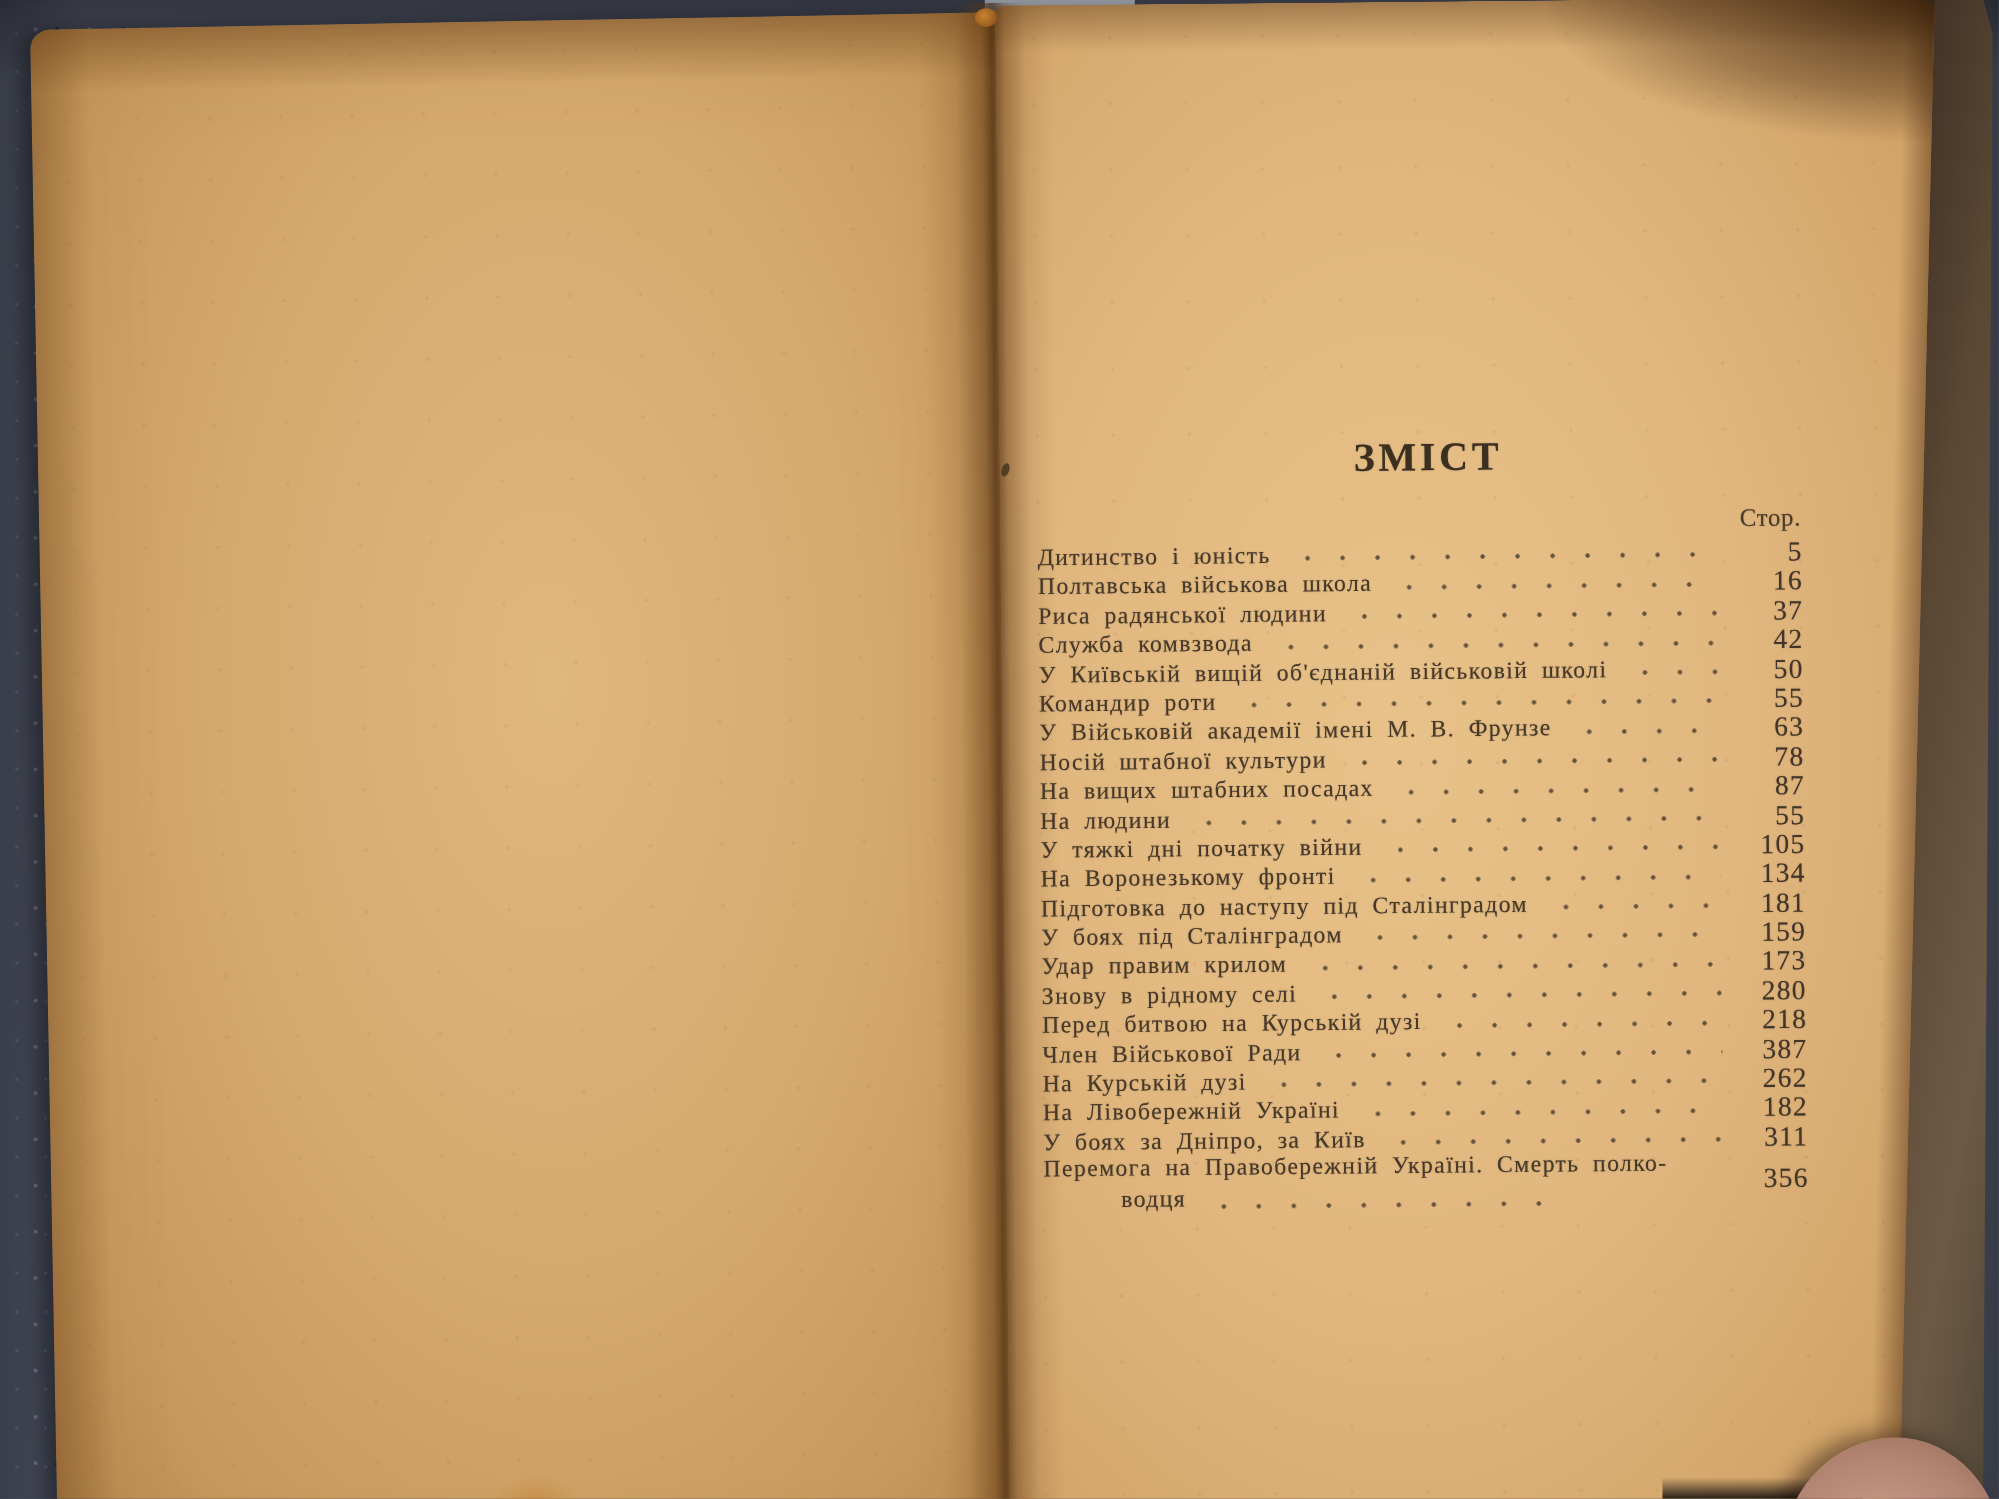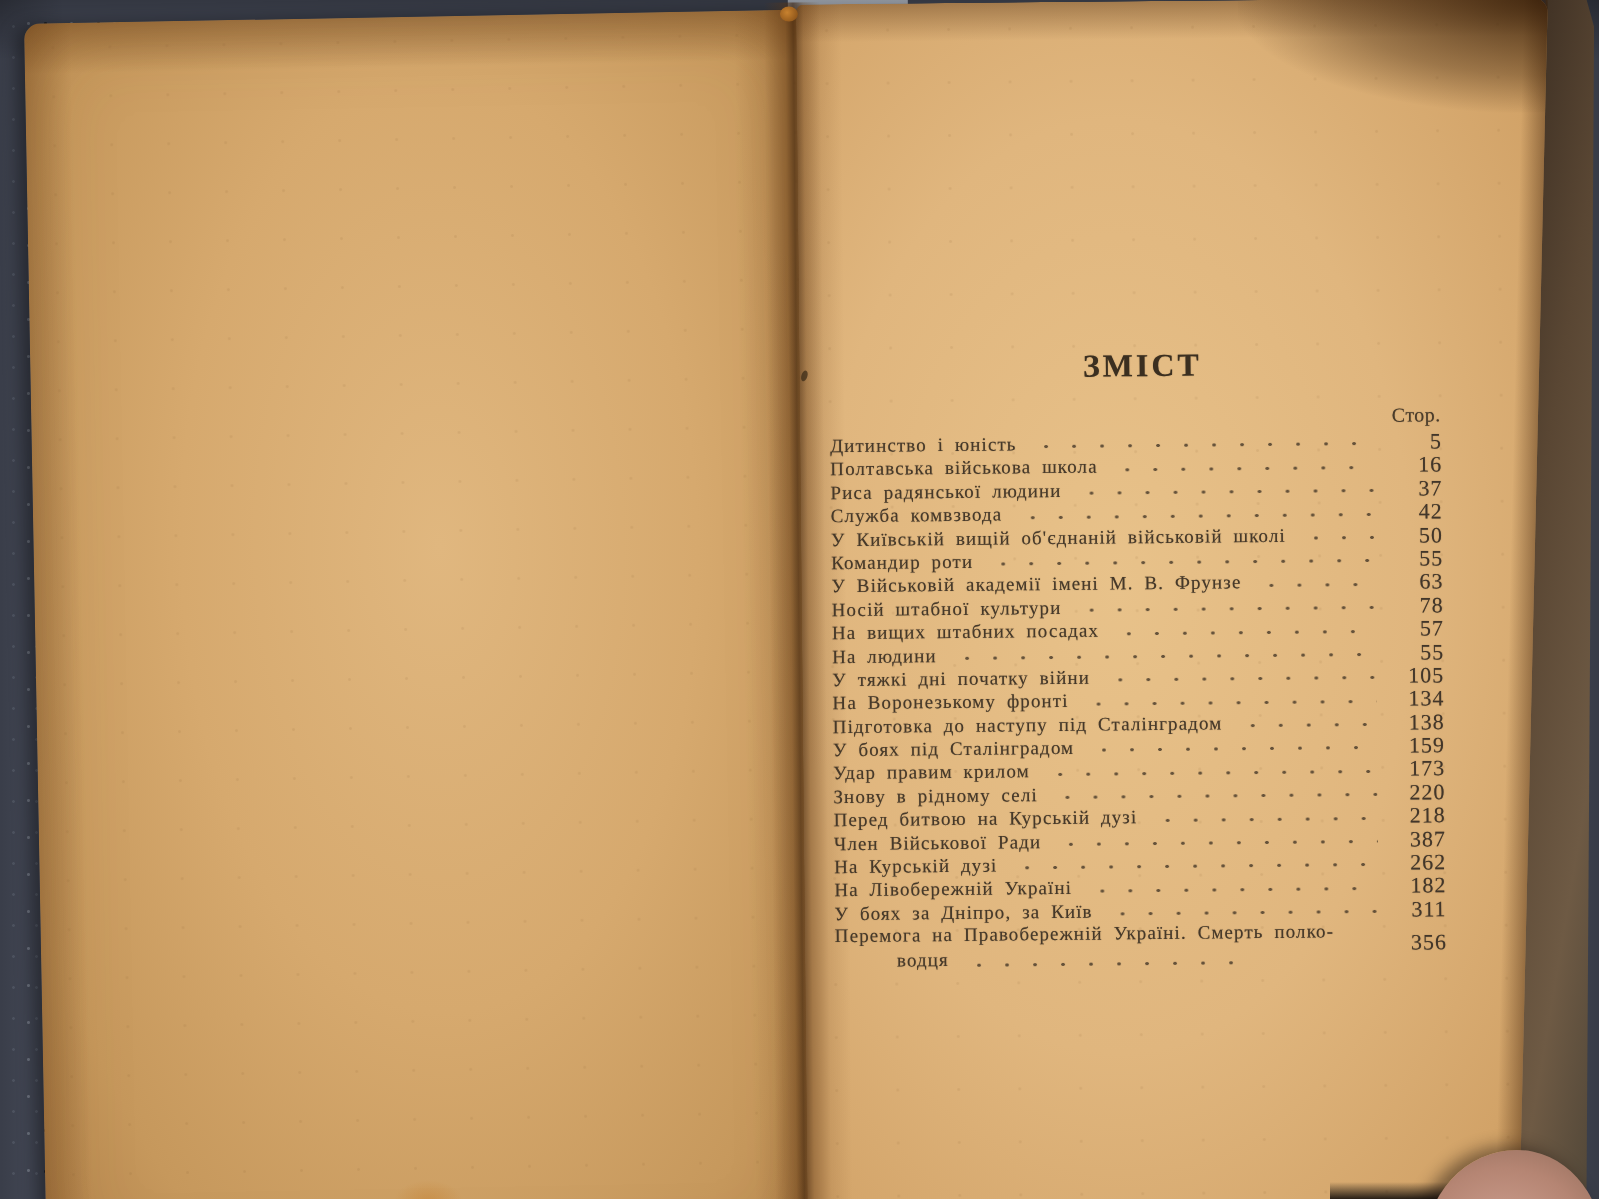--- a/index.html
+++ b/index.html
@@ -192,56 +192,56 @@
               <span class="p">63</span>
             </div>
             <div class="toc-row">
               <span class="t">Носій штабної культури</span>
               <span class="leader"></span>
               <span class="p">78</span>
             </div>
             <div class="toc-row">
               <span class="t">На вищих штабних посадах</span>
               <span class="leader"></span>
-              <span class="p">57</span>
+              <span class="p">87</span>
             </div>
             <div class="toc-row">
               <span class="t">На людини</span>
               <span class="leader"></span>
               <span class="p">55</span>
             </div>
             <div class="toc-row">
               <span class="t">У тяжкі дні початку війни</span>
               <span class="leader"></span>
               <span class="p">105</span>
             </div>
             <div class="toc-row">
               <span class="t">На Воронезькому фронті</span>
               <span class="leader"></span>
               <span class="p">134</span>
             </div>
             <div class="toc-row">
               <span class="t">Підготовка до наступу під Сталінградом</span>
               <span class="leader"></span>
-              <span class="p">138</span>
+              <span class="p">181</span>
             </div>
             <div class="toc-row">
               <span class="t">У боях під Сталінградом</span>
               <span class="leader"></span>
               <span class="p">159</span>
             </div>
             <div class="toc-row">
               <span class="t">Удар правим крилом</span>
               <span class="leader"></span>
               <span class="p">173</span>
             </div>
             <div class="toc-row">
               <span class="t">Знову в рідному селі</span>
               <span class="leader"></span>
-              <span class="p">220</span>
+              <span class="p">280</span>
             </div>
             <div class="toc-row">
               <span class="t">Перед битвою на Курській дузі</span>
               <span class="leader"></span>
               <span class="p">218</span>
             </div>
             <div class="toc-row">
               <span class="t">Член Військової Ради</span>
               <span class="leader"></span>
               <span class="p">387</span>

